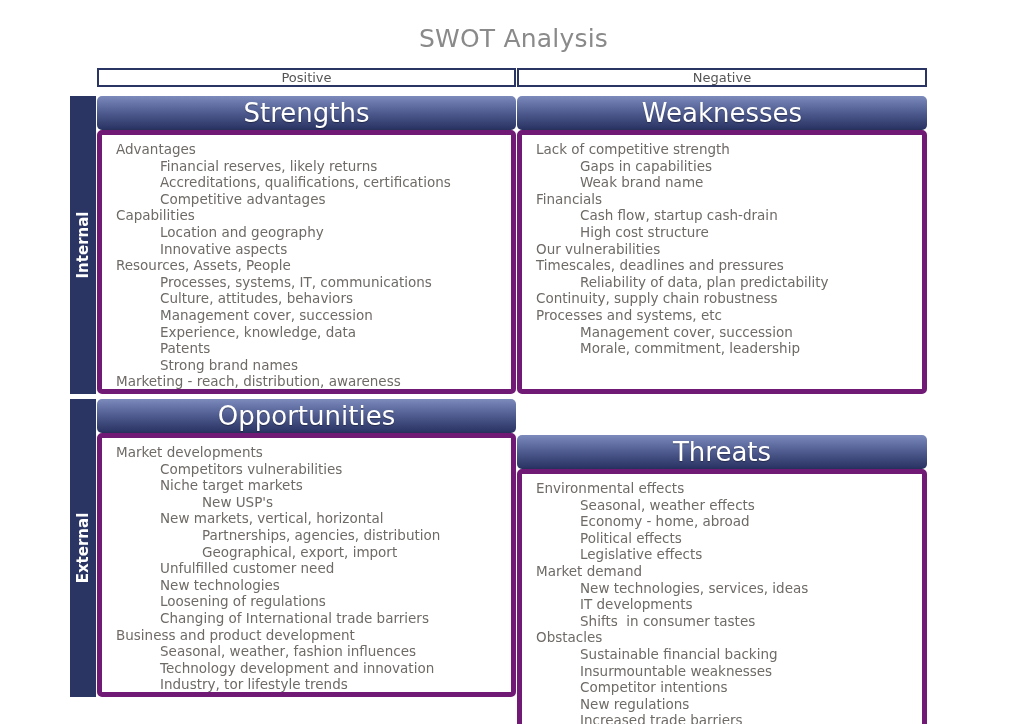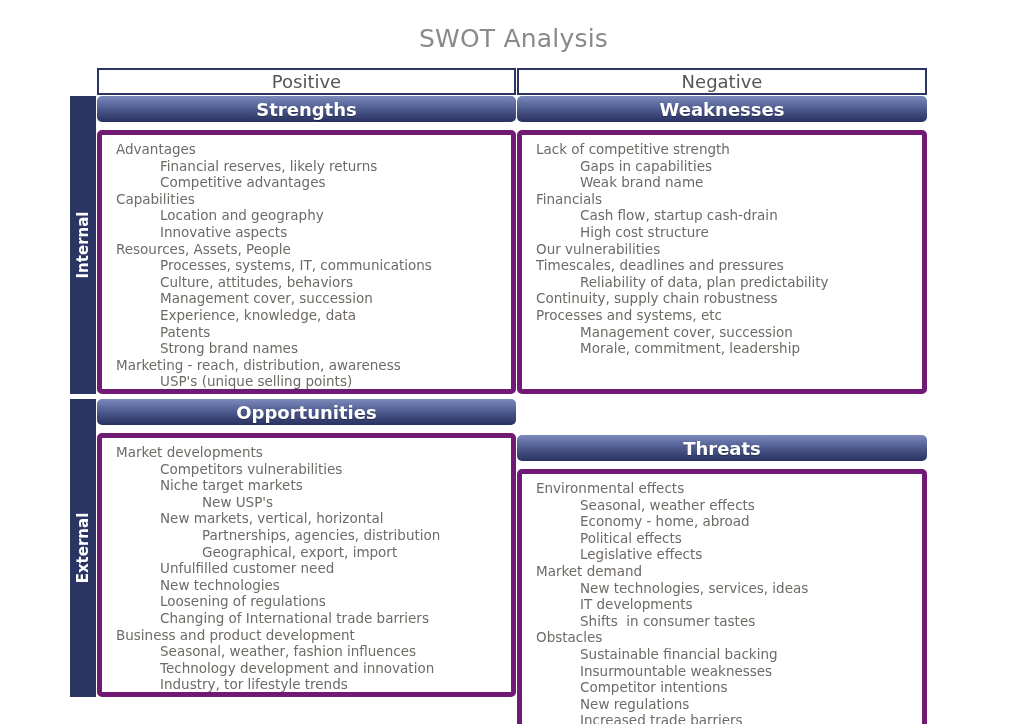--- a/index.html
+++ b/index.html
@@ -29,26 +29,26 @@
     text-align: center;
     font-size: 25px;
     color: #8a8a8a;
     letter-spacing: 0.2px;
   }
 
   
   .col-header {
     position: absolute;
     top: 68px;
-    height: 27px;
+    height: 19px;
     box-sizing: border-box;
     background: #ffffff;
     border: 2px solid #2b3564;
     color: #555555;
-    font-size: 18px;
+    font-size: 13px;
     display: flex;
     align-items: center;
     justify-content: center;
   }
   .col-header.positive { left: 97px;  width: 419px; }
   .col-header.negative { left: 517px; width: 410px; }
 
   
   .side-band {
     position: absolute;
@@ -77,26 +77,26 @@
   .quad.weaknesses    { left: 517px; top: 96px;  width: 410px; height: 298px; }
   .quad.opportunities { left: 97px;  top: 399px; width: 419px; height: 298px; }
   .quad.threats       { left: 517px; top: 399px; width: 410px; height: 298px; margin-top: 36px; }
 
   
   .quad-title {
     position: absolute;
     top: 0;
     left: 0;
     right: 0;
-    height: 26px;
+    height: 34px;
     border-radius: 5px;
     background: linear-gradient(to bottom, #7c8abb 0%, #6a78ac 18%, #4a5689 55%, #2c3666 95%, #273059 100%);
     color: #ffffff;
-    font-size: 18px;
-    font-weight: bold;
+    font-size: 26px;
+    font-weight: normal;
     display: flex;
     align-items: center;
     justify-content: center;
     text-shadow: 0 1px 1px rgba(0,0,0,0.35);
   }
 
   
   .quad-body {
     position: absolute;
     top: 34px;
@@ -137,20 +137,21 @@
   </div>
   <div class="side-band external">
     <span class="vtext">External</span>
   </div>
 
   <div class="quad strengths">
     <div class="quad-title">Strengths</div>
     <div class="quad-body">
         <div class="swot-line lvl0">Advantages</div>
         <div class="swot-line lvl1">Financial reserves, likely returns</div>
+        <div class="swot-line lvl1">Accreditations, qualifications, certifications</div>
         <div class="swot-line lvl1">Competitive advantages</div>
         <div class="swot-line lvl0">Capabilities</div>
         <div class="swot-line lvl1">Location and geography</div>
         <div class="swot-line lvl1">Innovative aspects</div>
         <div class="swot-line lvl0">Resources, Assets, People</div>
         <div class="swot-line lvl1">Processes, systems, IT, communications</div>
         <div class="swot-line lvl1">Culture, attitudes, behaviors</div>
         <div class="swot-line lvl1">Management cover, succession</div>
         <div class="swot-line lvl1">Experience, knowledge, data</div>
         <div class="swot-line lvl1">Patents</div>

